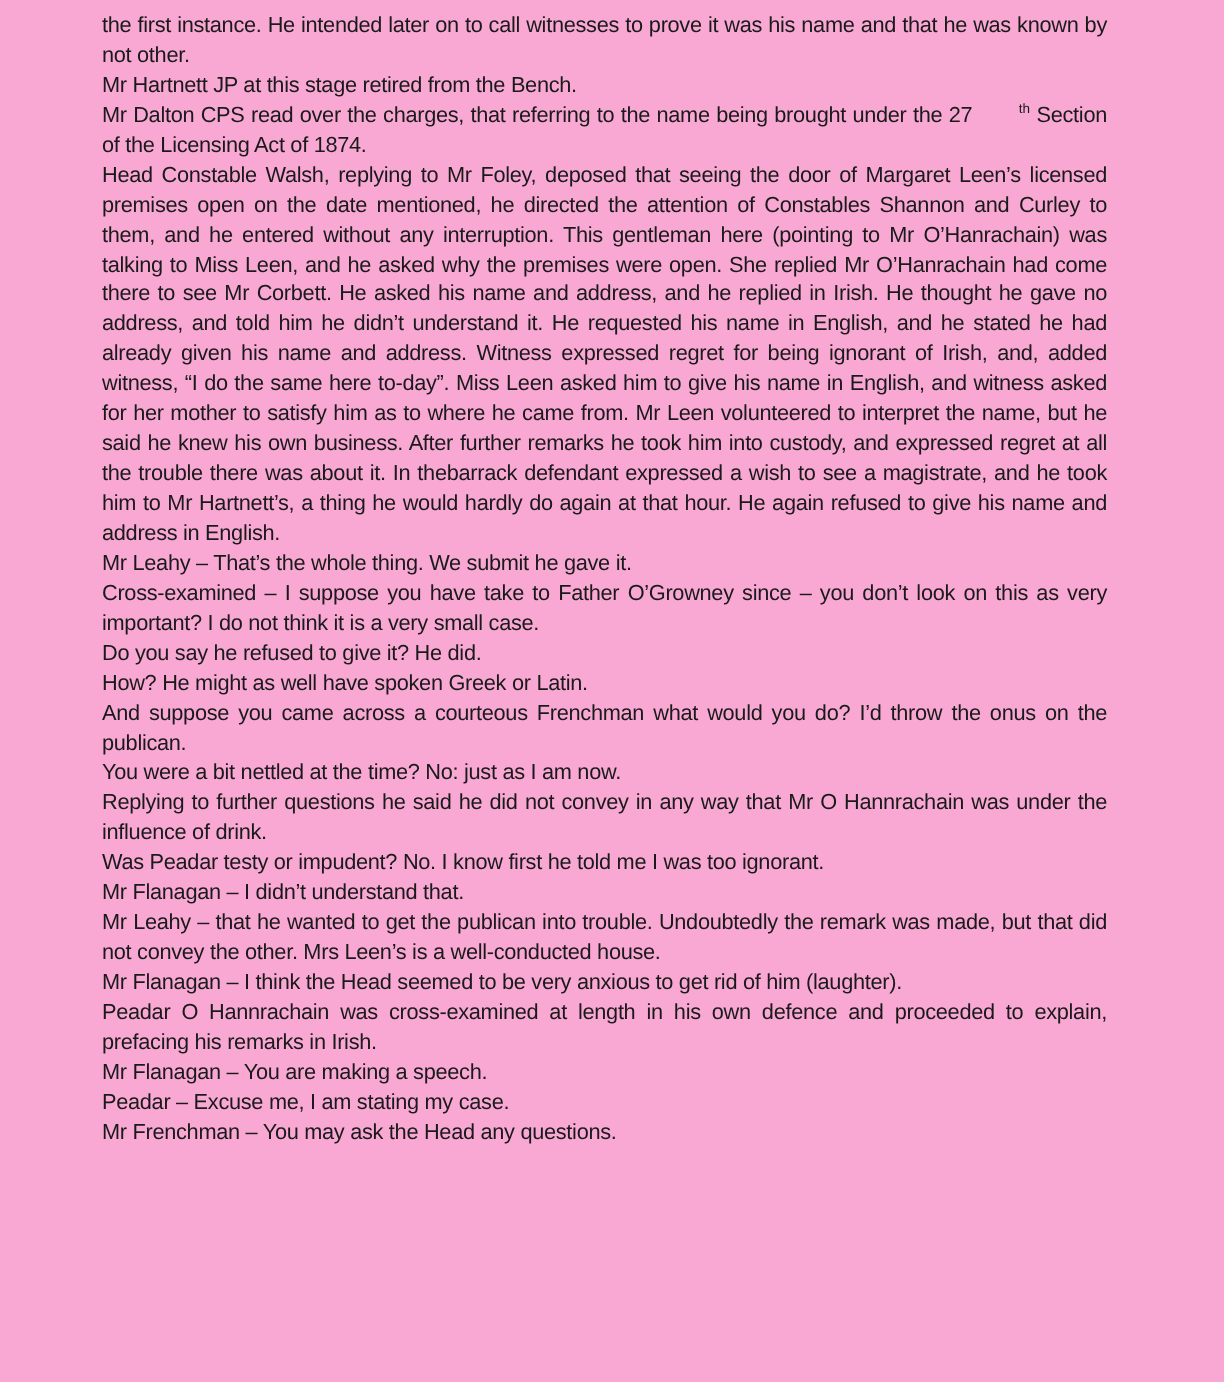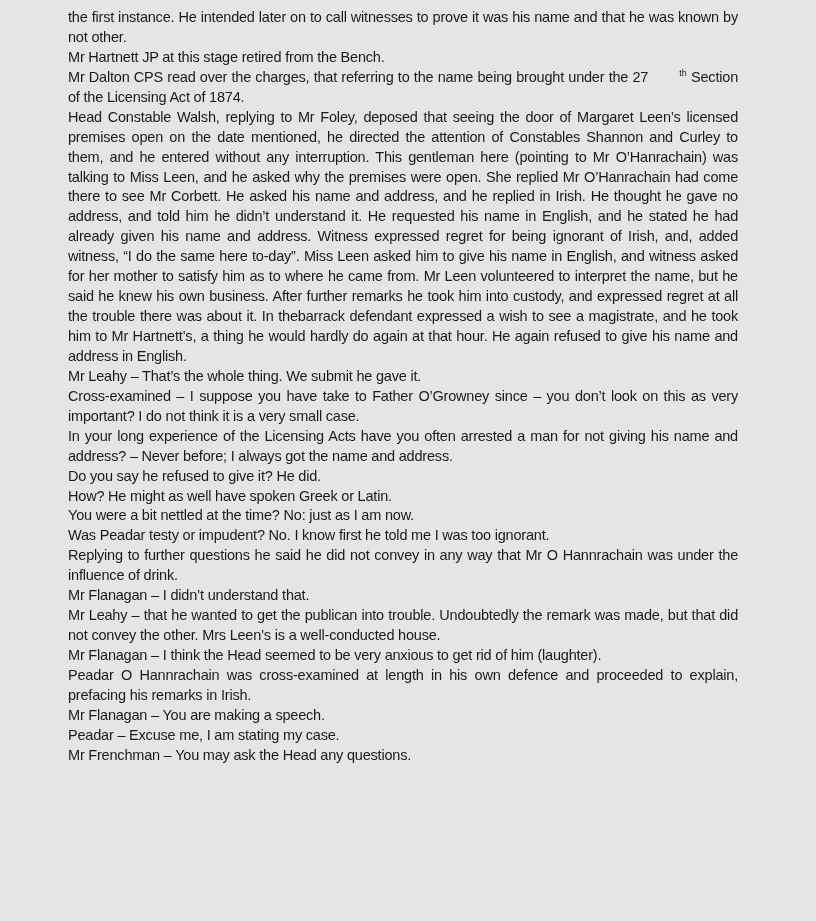--- a/index.html
+++ b/index.html
@@ -10,21 +10,21 @@
     width: 816px;
     height: 921px;
     background: #ffffff;
     overflow: hidden;
     position: relative;
     font-family: "Liberation Sans", sans-serif;
   }
   .page {
     position: absolute;
     inset: 0;
-    background: #e5e5e5;
+    background: #f9a8d4;
   }
   .text-block {
     position: absolute;
     left: 68px;
     top: 8px;
     width: 670px;
     color: #1a1a1a;
     font-size: 14.5px;
     line-height: 19.93px;
     letter-spacing: -0.2px;
@@ -46,26 +46,26 @@
 <body style="background: rgb(255, 255, 255);">
 
 <div class="page">
   <div class="text-block" id="paragraphs-container" style="color: rgb(26, 26, 26);">
       <p class="para"><span class="text-run">the first instance. He intended later on to call witnesses to prove it was his name and that he was known by not other.</span></p>
       <p class="para"><span class="text-run">Mr Hartnett JP at this stage retired from the Bench.</span></p>
       <p class="para"><span class="text-run">Mr Dalton CPS read over the charges, that referring to the name being brought under the 27</span><sup class="sup-run">th</sup><span class="text-run"> Section of the Licensing Act of 1874.</span></p>
       <p class="para"><span class="text-run">Head Constable Walsh, replying to Mr Foley, deposed that seeing the door of Margaret Leen’s licensed premises open on the date mentioned, he directed the attention of Constables Shannon and Curley to them, and he entered without any interruption. This gentleman here (pointing to Mr O’Hanrachain) was talking to Miss Leen, and he asked why the premises were open. She replied Mr O’Hanrachain had come there to see Mr Corbett. He asked his name and address, and he replied in Irish. He thought he gave no address, and told him he didn’t understand it. He requested his name in English, and he stated he had already given his name and address. Witness expressed regret for being ignorant of Irish, and, added witness, “I do the same here to-day”. Miss Leen asked him to give his name in English, and witness asked for her mother to satisfy him as to where he came from. Mr Leen volunteered to interpret the name, but he said he knew his own business. After further remarks he took him into custody, and expressed regret at all the trouble there was about it. In thebarrack defendant expressed a wish to see a magistrate, and he took him to Mr Hartnett’s, a thing he would hardly do again at that hour. He again refused to give his name and address in English.</span></p>
       <p class="para"><span class="text-run">Mr Leahy – That’s the whole thing. We submit he gave it.</span></p>
       <p class="para"><span class="text-run">Cross-examined – I suppose you have take to Father O’Growney since – you don’t look on this as very important?  I do not think it is a very small case.</span></p>
-      <p class="para"><span class="text-run">In your long experience of the Licensing Acts have you often arrested a man for not giving his name and address? – Never before; I always got the name and address.</span></p>
       <p class="para"><span class="text-run">Do you say he refused to give it? He did.</span></p>
       <p class="para"><span class="text-run">How? He might as well have spoken Greek or Latin.</span></p>
+      <p class="para"><span class="text-run">And suppose you came across a courteous Frenchman what would you do? I’d throw the onus on the publican.</span></p>
       <p class="para"><span class="text-run">You were a bit nettled at the time? No: just as I am now.</span></p>
+      <p class="para"><span class="text-run">Replying to further questions he said he did not convey in any way that Mr O Hannrachain was under the influence of drink.</span></p>
       <p class="para"><span class="text-run">Was Peadar testy or impudent? No. I know first he told me I was too ignorant.</span></p>
-      <p class="para"><span class="text-run">Replying to further questions he said he did not convey in any way that Mr O Hannrachain was under the influence of drink.</span></p>
       <p class="para"><span class="text-run">Mr Flanagan – I didn’t understand that.</span></p>
       <p class="para"><span class="text-run">Mr Leahy – that he wanted to get the publican into trouble. Undoubtedly the remark was made, but that did not convey the other. Mrs Leen’s is a well-conducted house.</span></p>
       <p class="para"><span class="text-run">Mr Flanagan – I think the Head seemed to be very anxious to get rid of him (laughter).</span></p>
       <p class="para"><span class="text-run">Peadar O Hannrachain was cross-examined at length in his own defence and proceeded to explain, prefacing his remarks in Irish.</span></p>
       <p class="para"><span class="text-run">Mr Flanagan – You are making a speech.</span></p>
       <p class="para"><span class="text-run">Peadar – Excuse me, I am stating my case.</span></p>
       <p class="para"><span class="text-run">Mr Frenchman – You may ask the Head any questions.</span></p>
     </div>
 </div>
 

